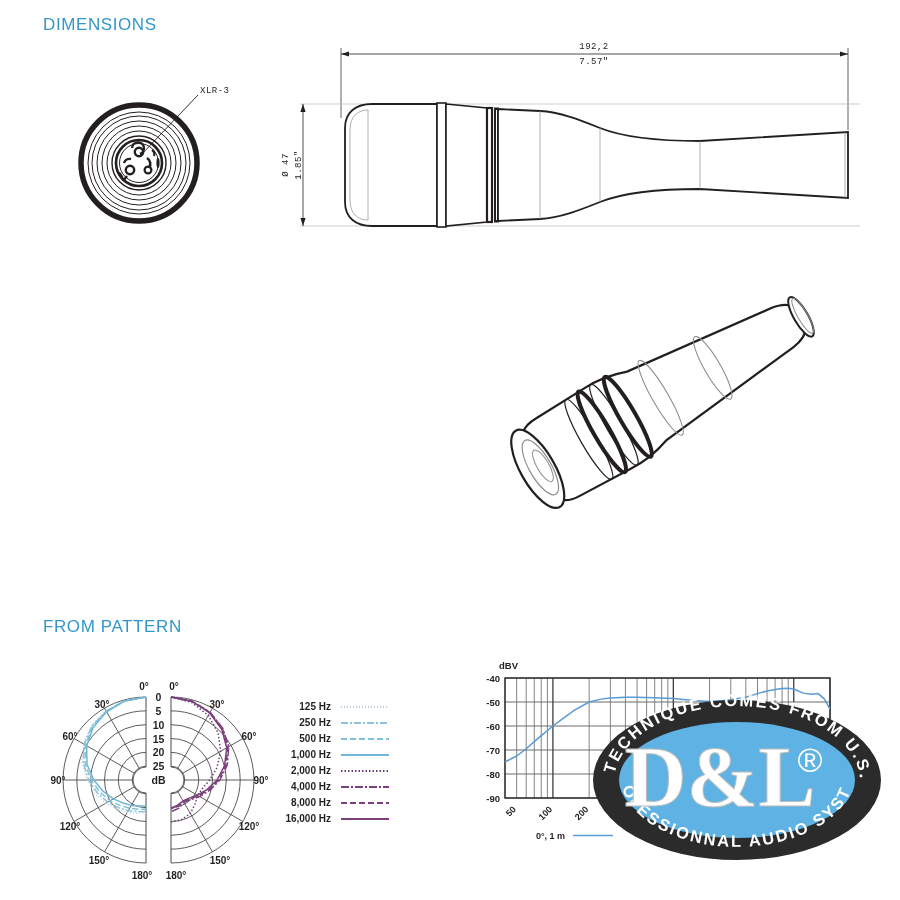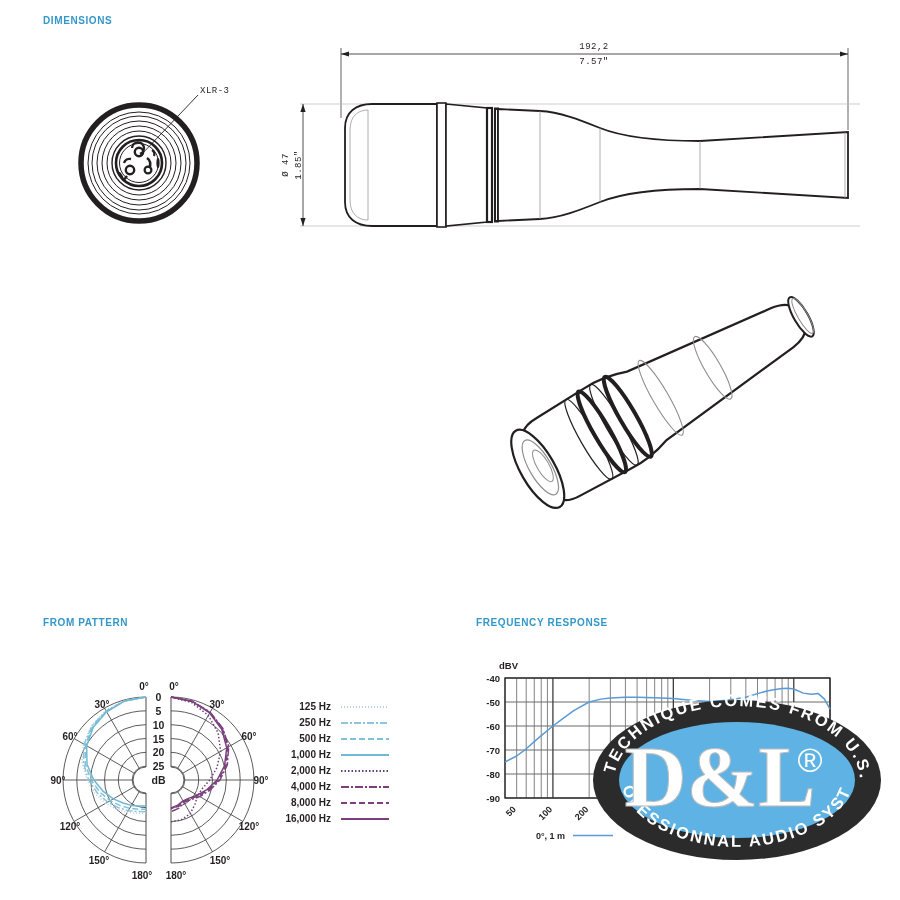--- a/index.html
+++ b/index.html
@@ -9,24 +9,24 @@
     background:#ffffff;
     font-family:"Liberation Sans", sans-serif;
     color:#231f20;
     overflow:hidden;
     position:relative;
   }
   .sheet{position:relative;width:900px;height:900px;}
 
   .section-title{
     position:absolute;
-    font-size:10px;
+    font-size:17px;
     letter-spacing:.6px;
     color:#3397c9;
-    font-weight:700;
+    font-weight:400;
     white-space:nowrap;
   }
   #title-dimensions{left:43px;top:15px;}
   #title-polar{left:43px;top:617px;}
   #title-frequency{left:476px;top:617px;}
 
   .abs{position:absolute;}
   svg{display:block;overflow:visible;}
 
   .dim-text{
@@ -73,21 +73,20 @@
 </style>
 </head>
 <body>
 
 <div class="sheet">
 
   <div class="section-title" id="title-dimensions">DIMENSIONS</div>
 
   <div class="section-title" id="title-polar">FROM PATTERN</div>
 
-  <div class="section-title" id="title-frequency">FREQUENCY RESPONSE</div>
 
   <div class="abs" style="left:0;top:0;width:900px;height:260px;">
     <svg width="900" height="260" viewBox="0 0 900 260">
 
       <g>
         <circle cx="139" cy="163" r="58" fill="#fff" stroke="#231f20" stroke-width="5.5"></circle>
         <circle cx="139" cy="163" r="51" fill="#fff" stroke="#231f20" stroke-width="1"></circle>
         <circle cx="139" cy="163" r="47" fill="#fff" stroke="#231f20" stroke-width="1"></circle>
         <circle cx="139" cy="163" r="42" fill="#fff" stroke="#231f20" stroke-width="1"></circle>
         <circle cx="139" cy="163" r="37" fill="#fff" stroke="#231f20" stroke-width="1"></circle>

